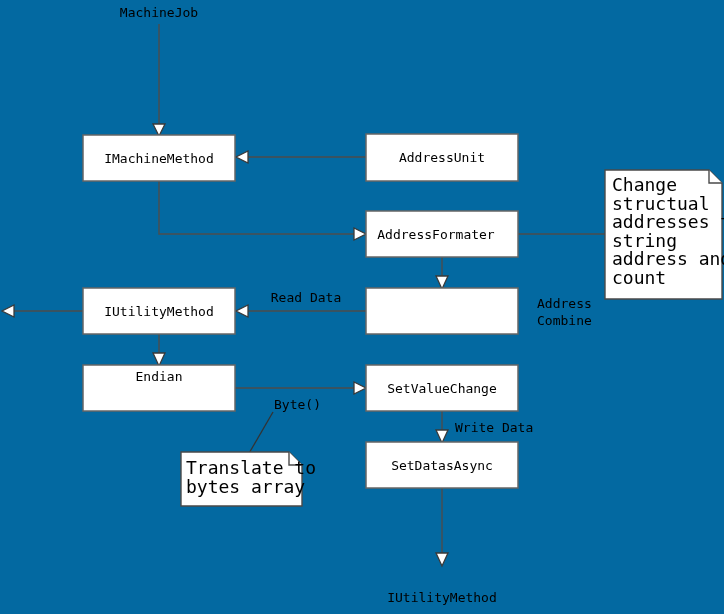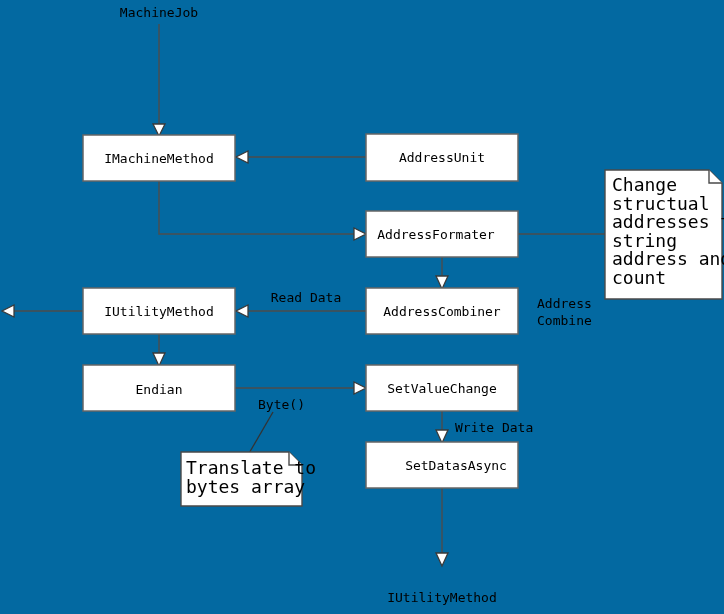--- a/index.html
+++ b/index.html
@@ -185,37 +185,36 @@
   <div class="endpoint-label" style="left:83px; top:5px; width:152px;">MachineJob</div>
 
   <div class="endpoint-label" style="left:366px; top:590px; width:152px;">IUtilityMethod</div>
 
   <div class="node-label" style="left:83px; top:135px; width:152px; height:46px;">IMachineMethod</div>
 
   <div class="node-label" style="left:366px; top:134px; width:152px; height:47px;">AddressUnit</div>
 
   <div class="node-label" style="left:366px; top:211px; width:140px; height:46px;">AddressFormater</div>
 
-  <div class="node-label" style="left:366px; top:288px; width:152px; height:46px;">AddressCombiner</div>
 
   <div class="node-label" style="left:83px; top:288px; width:152px; height:46px;">IUtilityMethod</div>
 
-  <div class="node-label" style="left:83px; top:365px; width:152px; height:48px;text-align:center;">Endian</div>
+  <div class="node-label" style="left:83px; top:352px; width:152px; height:48px;text-align:center;">Endian</div>
 
   <div class="node-label" style="left:366px; top:365px; width:152px; height:46px;">SetValueChange</div>
 
-  <div class="node-label" style="left:366px; top:442px; width:152px; height:46px;padding-left:14px;">SetDatasAsync</div>
+  <div class="node-label" style="left:366px; top:442px; width:152px; height:46px;">SetDatasAsync</div>
 
 
   <div class="edge-label" style="left:261px; top:289px; width:90px;">Read Data</div>
 
   <div class="edge-label" style="left:537px; top:295px; width:70px; text-align:left;">Address
 Combine</div>
 
-  <div class="edge-label" style="left:258px; top:396px; width:60px; text-align:left;">Byte()</div>
+  <div class="edge-label" style="left:274px; top:396px; width:60px; text-align:left;">Byte()</div>
 
   <div class="edge-label" style="left:455px; top:419px; width:100px; text-align:left;">Write Data</div>
 
   <div class="note-text" style="left:612px; top:176px; width:112px;">Change
 structual
 addresses to
 string
 address and
 count</div>
 

